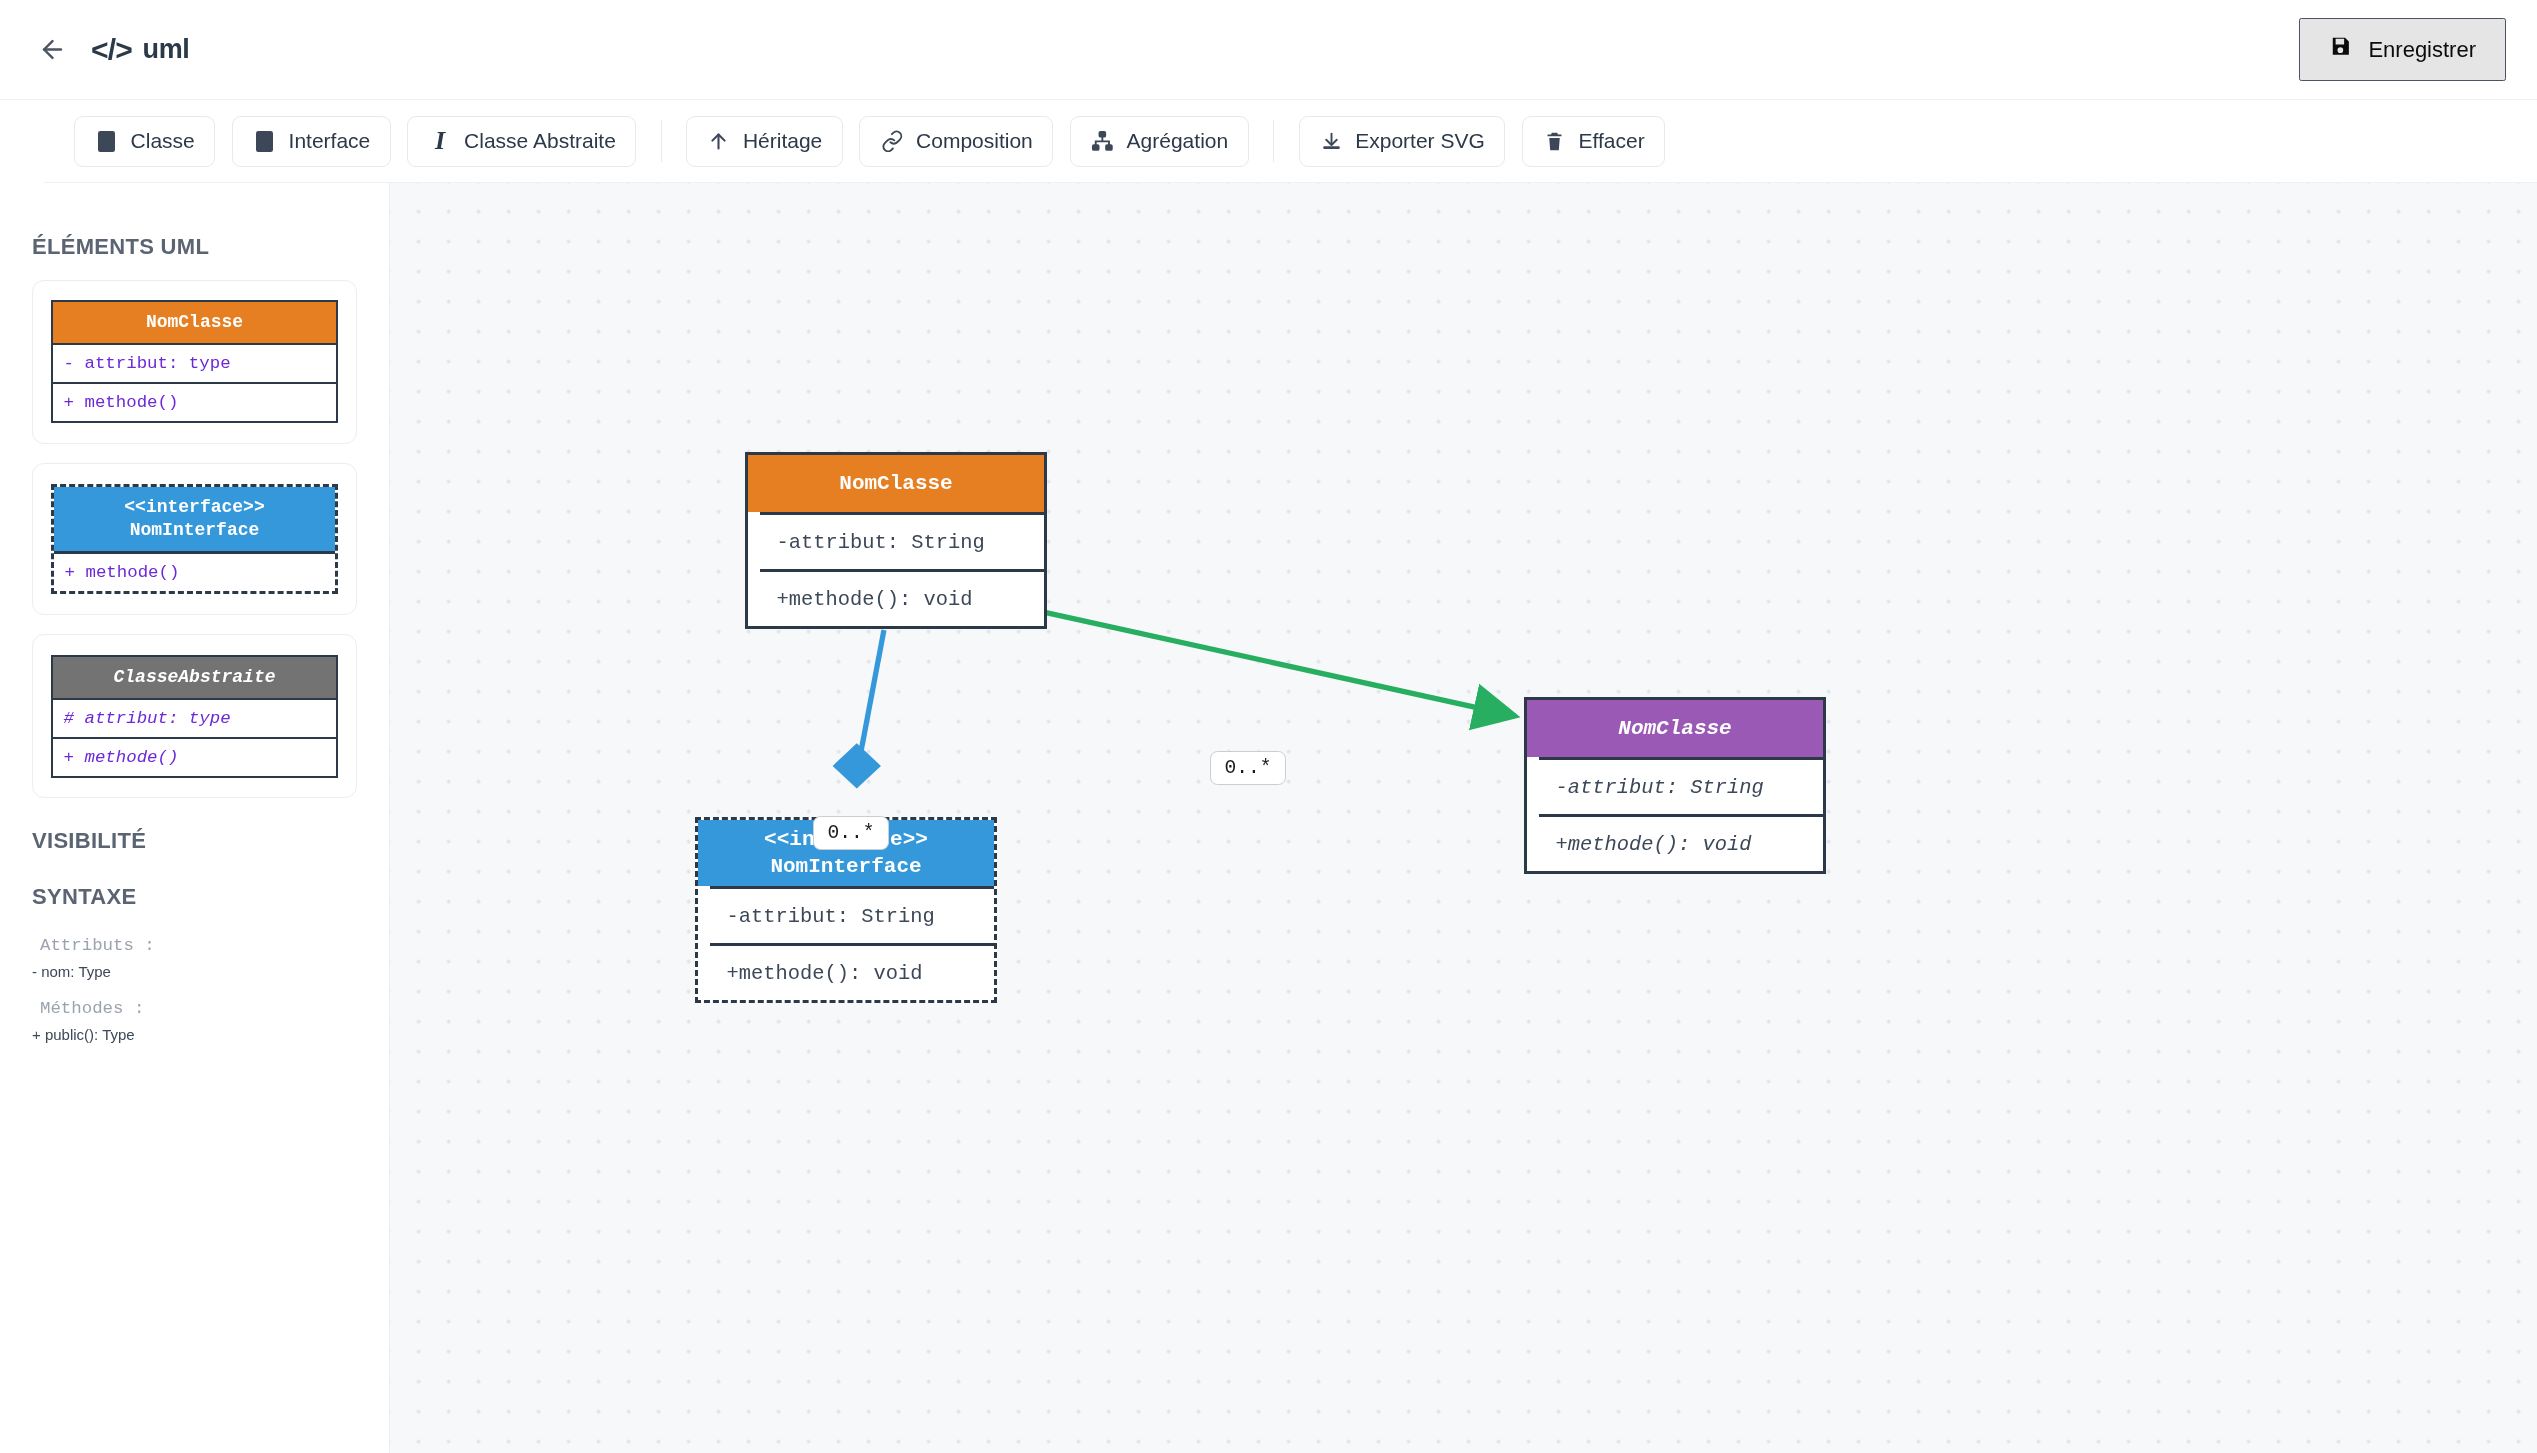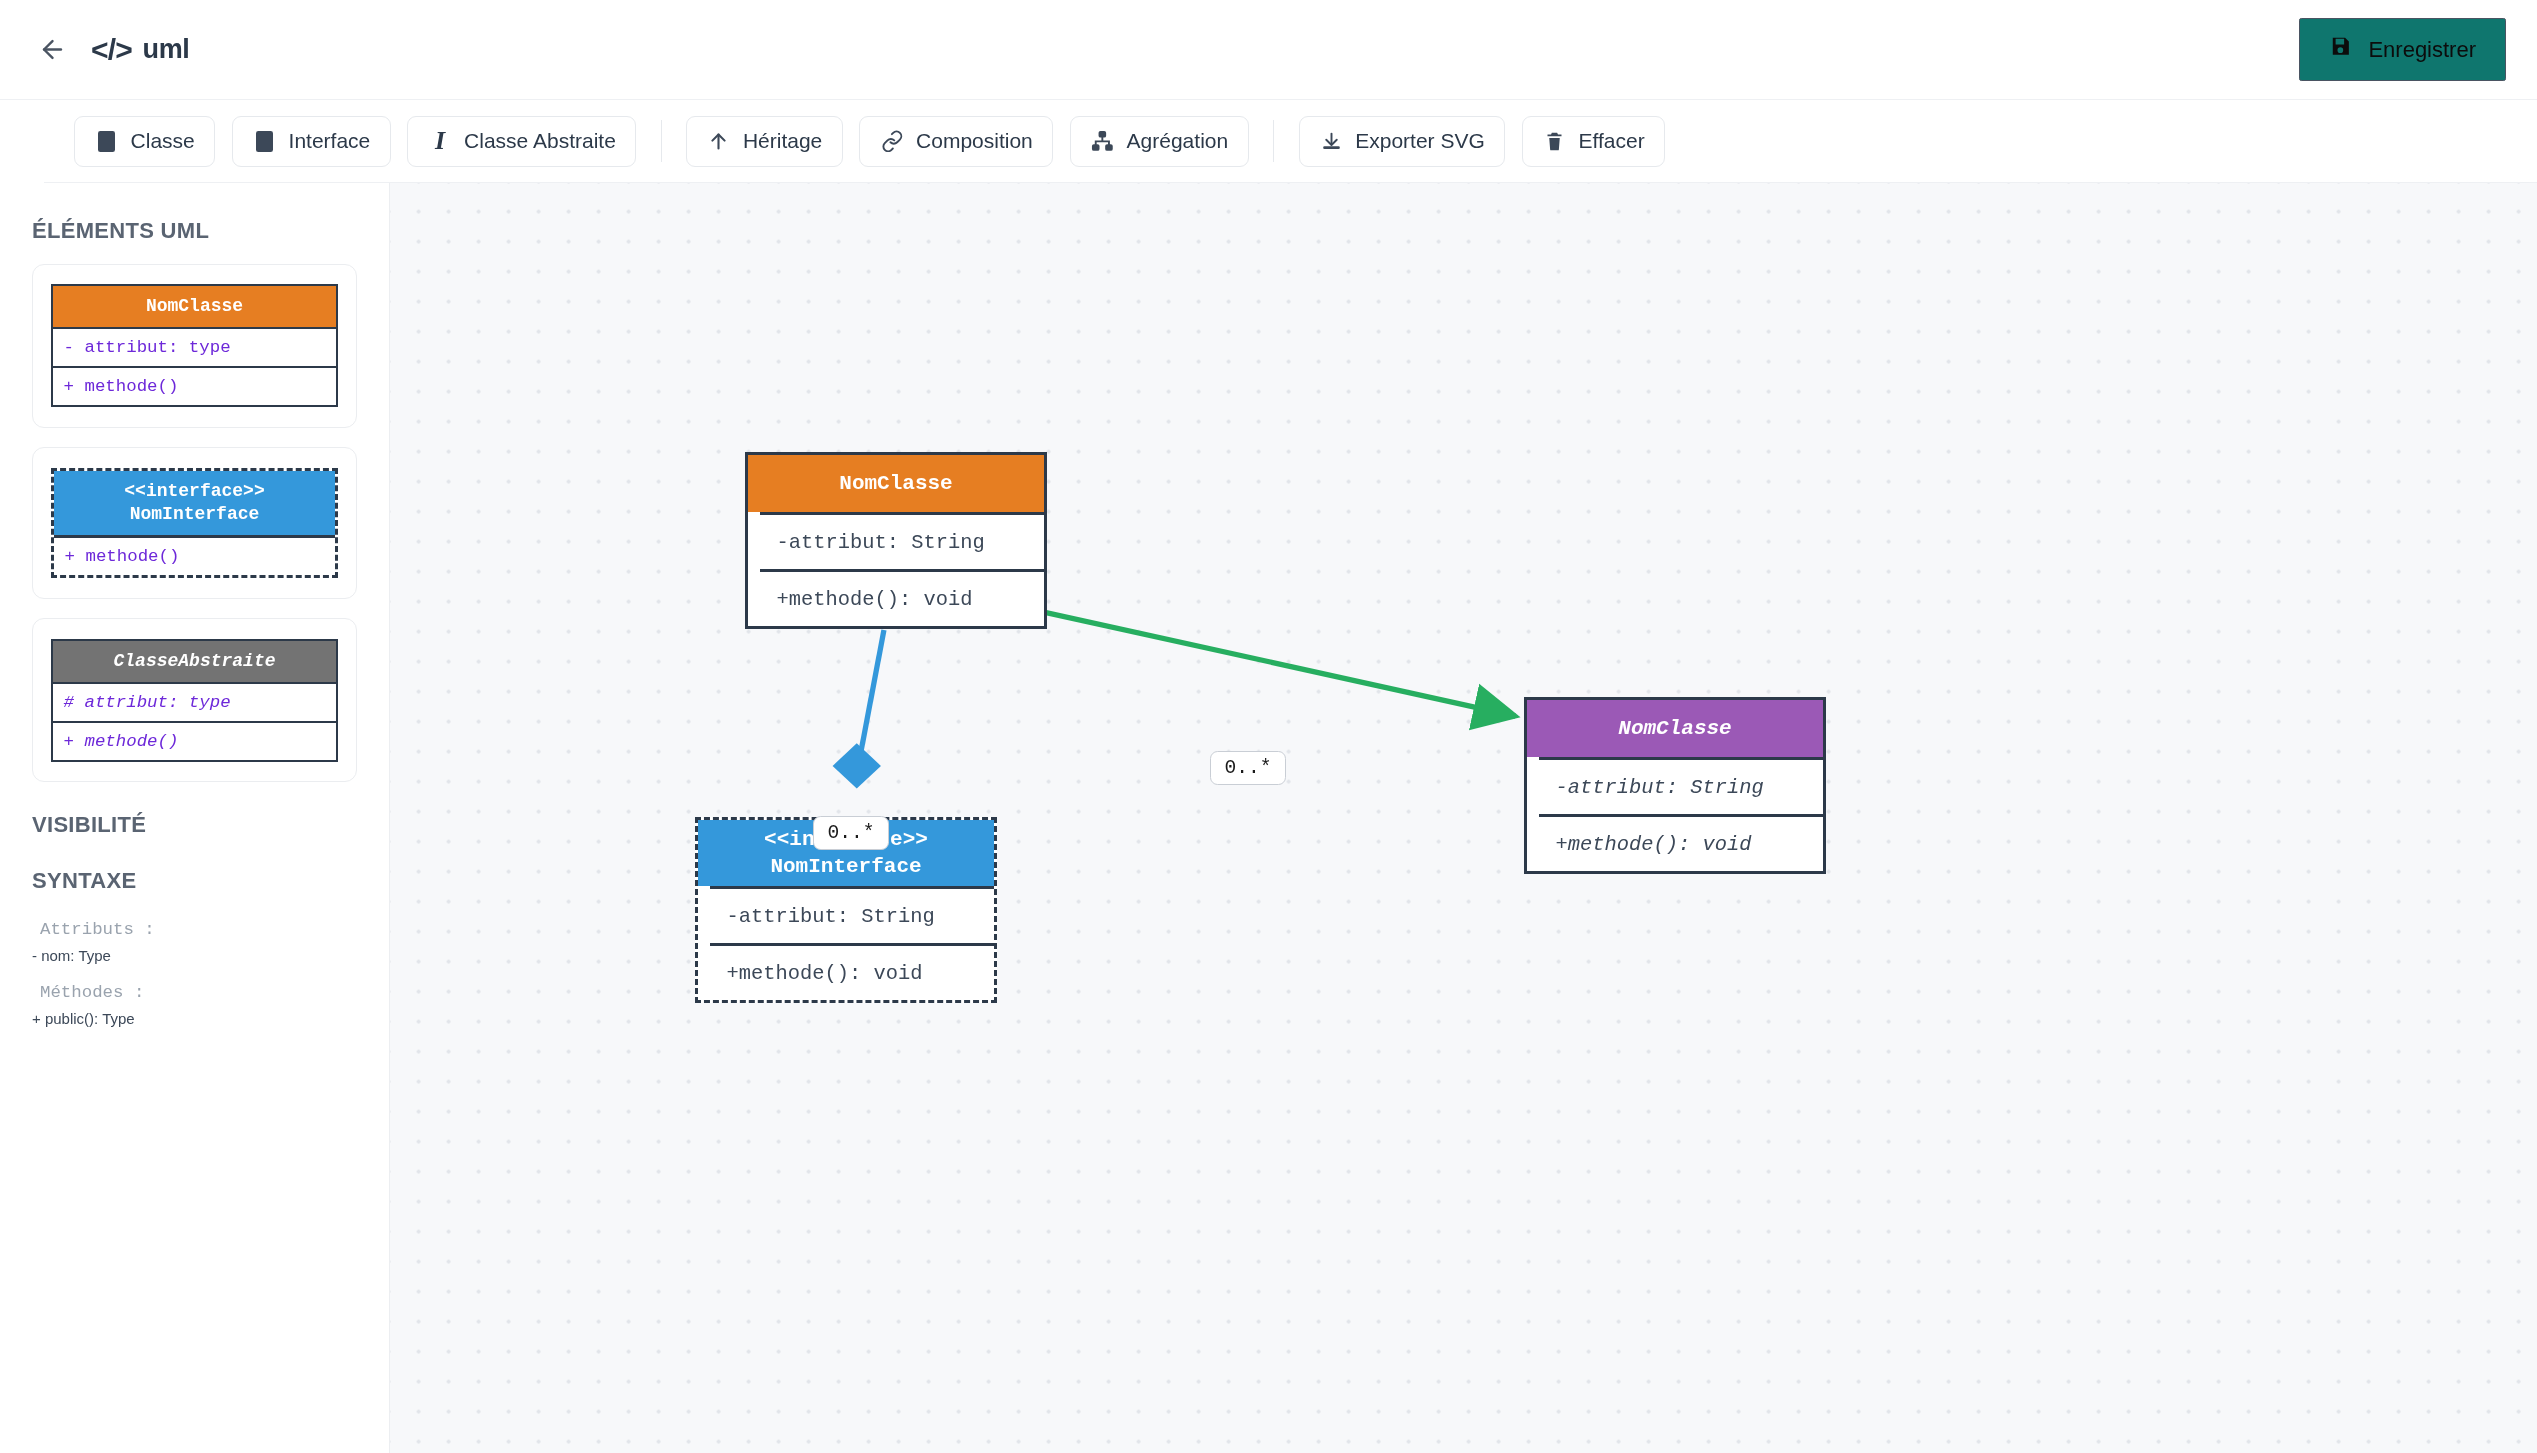--- a/index.html
+++ b/index.html
@@ -29,21 +29,21 @@
   .brand { display: flex; align-items: center; gap: 10.6px; }
   .brand-code {
     font-size: 30px; font-weight: 700; color: #2c3949;
     font-family: "Liberation Sans", sans-serif; letter-spacing: -0.8px;
   }
   .brand-name { font-size: 27px; font-weight: 700; color: #2c3949; letter-spacing: -0.4px; }
   .save-btn {
     position: absolute; right: 32px; top: 18px;
     height: 63px;
     border: 1.5px solid #4a5462;
-    background: #0f766e;
+    background: #e5e5e5;
     border-radius: 2.3px;
     display: flex; align-items: center; gap: 16.6px;
     padding: 0 29px;
     cursor: pointer;
     font-size: 22px; color: #0c0c0c;
   }
 
   
   .toolbar {
     height: 83px; min-height: 83px;
@@ -79,21 +79,21 @@
   
   .sidebar {
     width: 390px; min-width: 390px;
     background: #ffffff;
     border-right: 1.5px solid #eceef1;
     padding: 35px 32px 0 32px;
     overflow: hidden;
   }
   .side-head {
     font-size: 22px; font-weight: 700; color: #5a6472;
-    letter-spacing: 0.3px; margin-bottom: 19.6px;
+    letter-spacing: 0.3px; margin-bottom: 19.6px; margin-top: 16px;
   }
   .side-head.spaced { margin-top: 30px; }
 
   .palette-card {
     border: 1.5px solid #ebedf0;
     border-radius: 12px;
     padding: 19.6px 18px;
     margin-bottom: 19.6px;
     background: #fff;
   }

